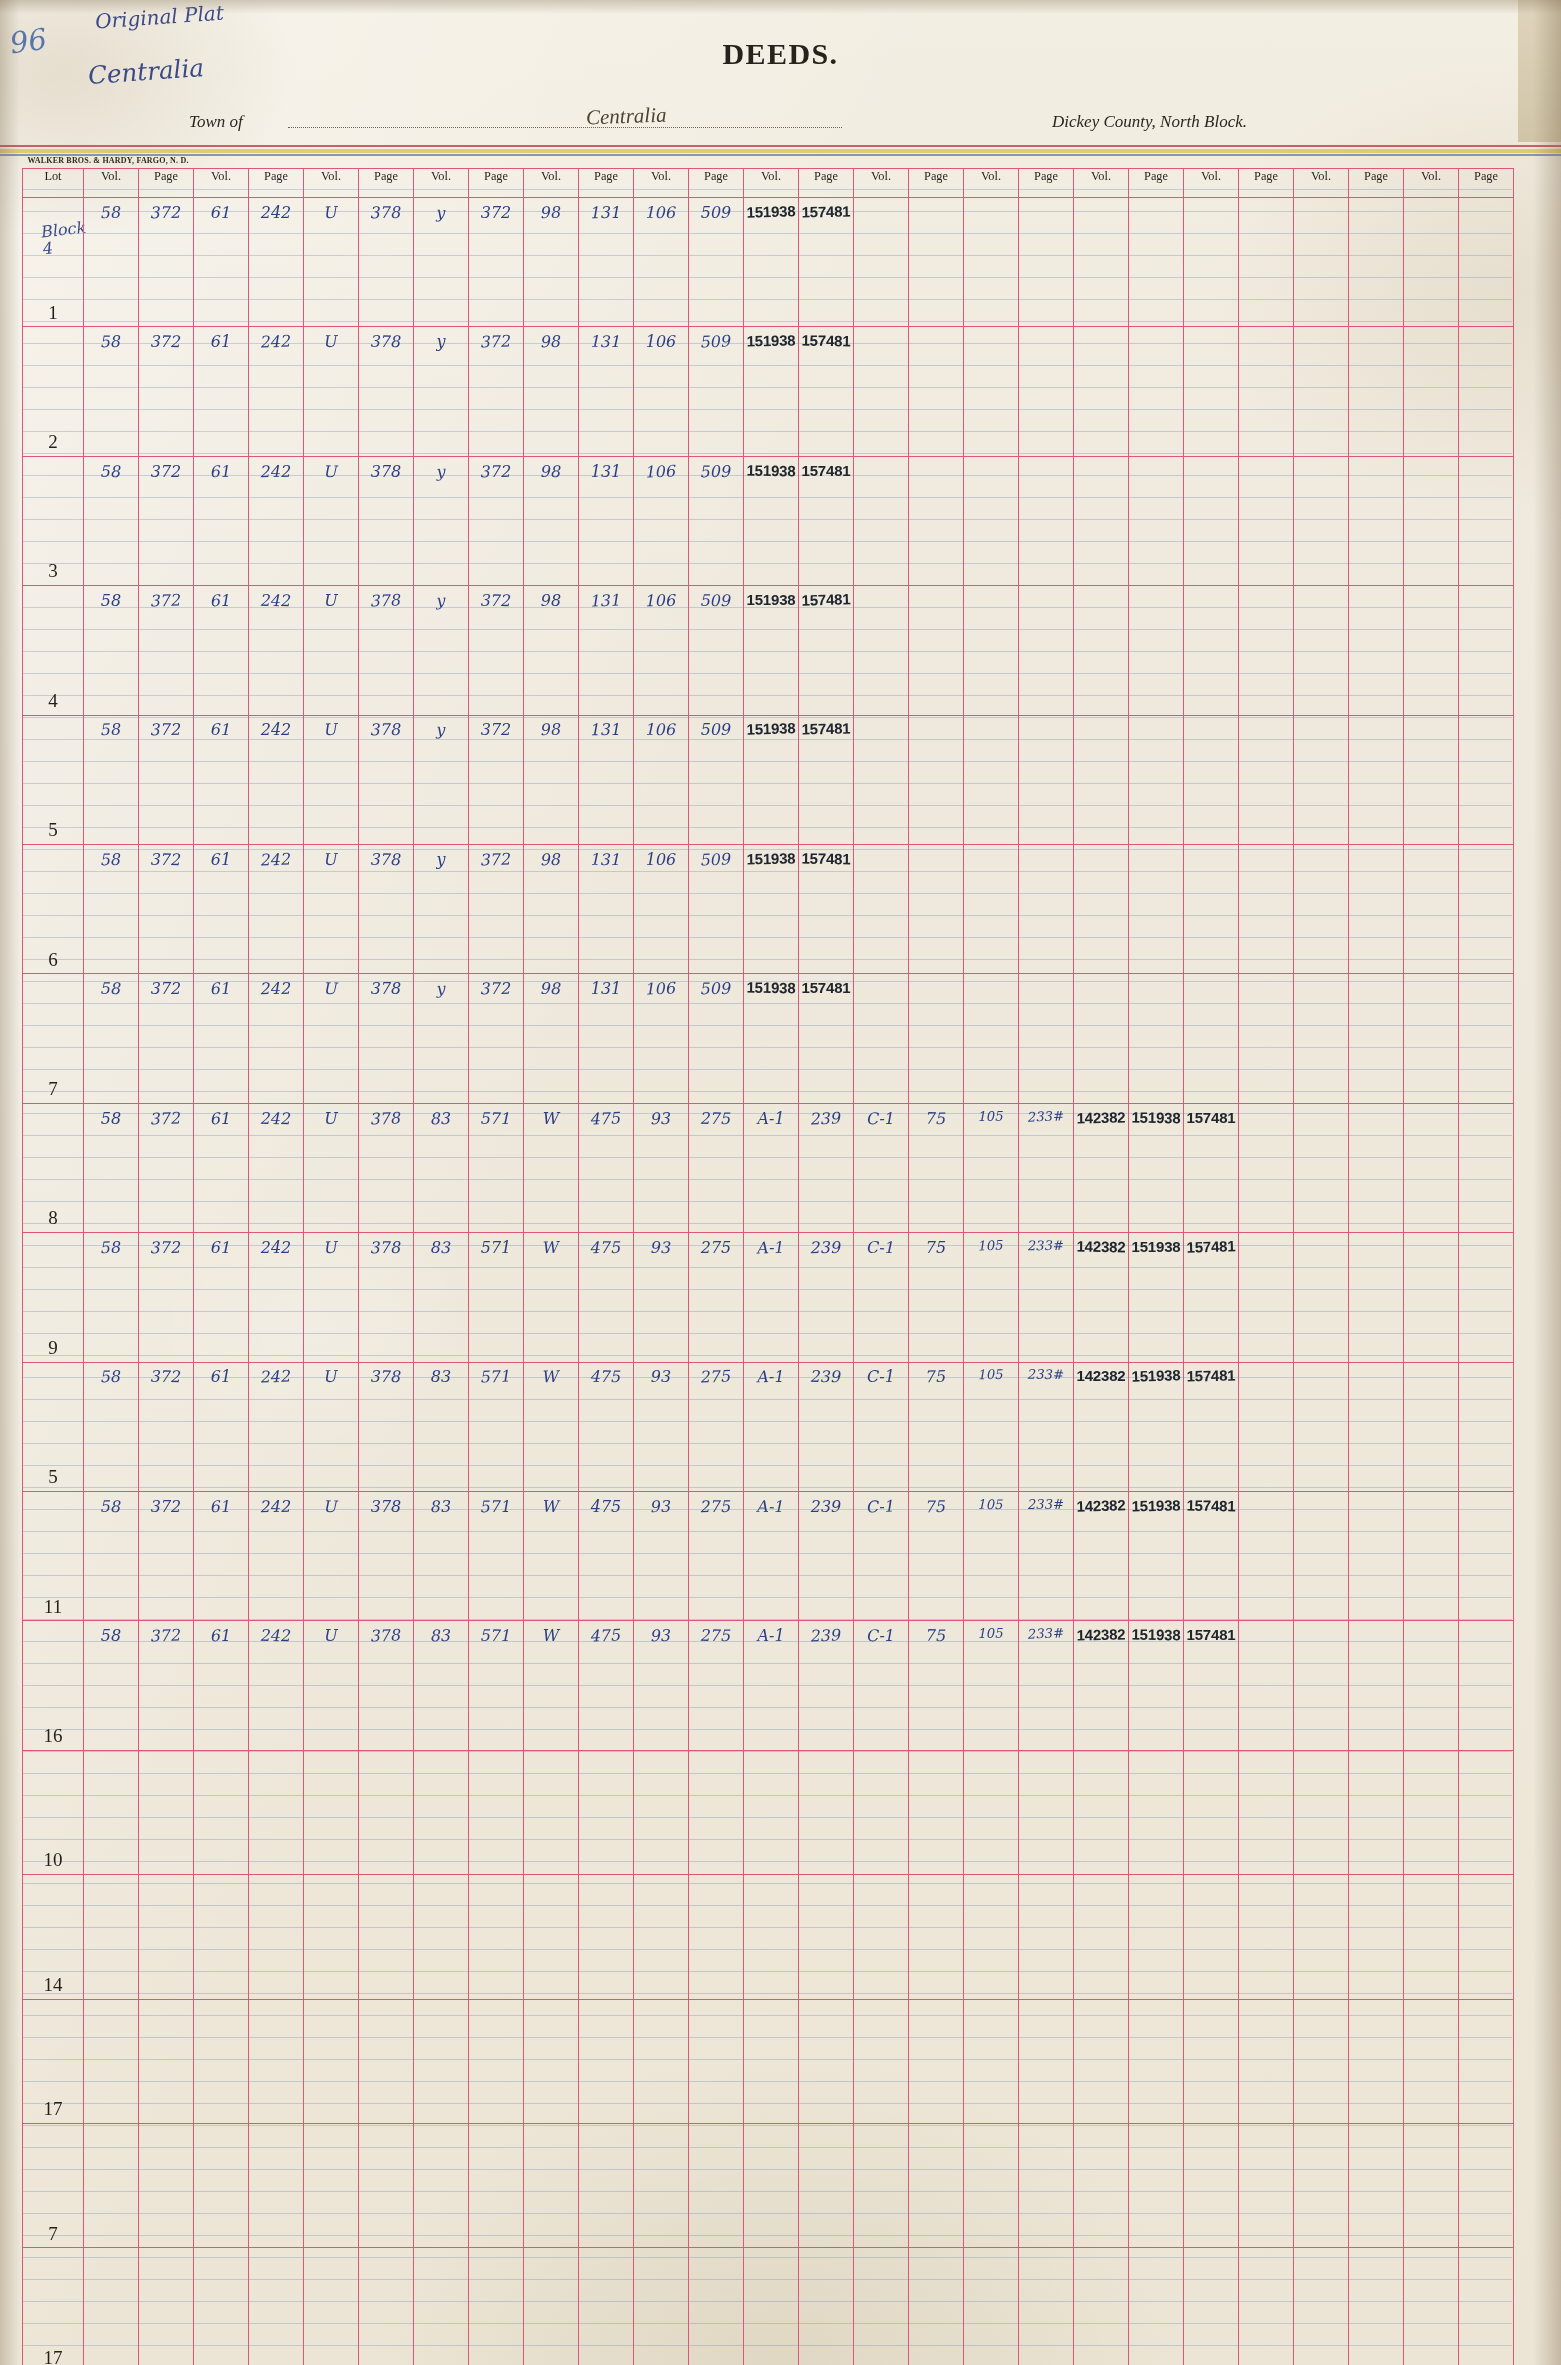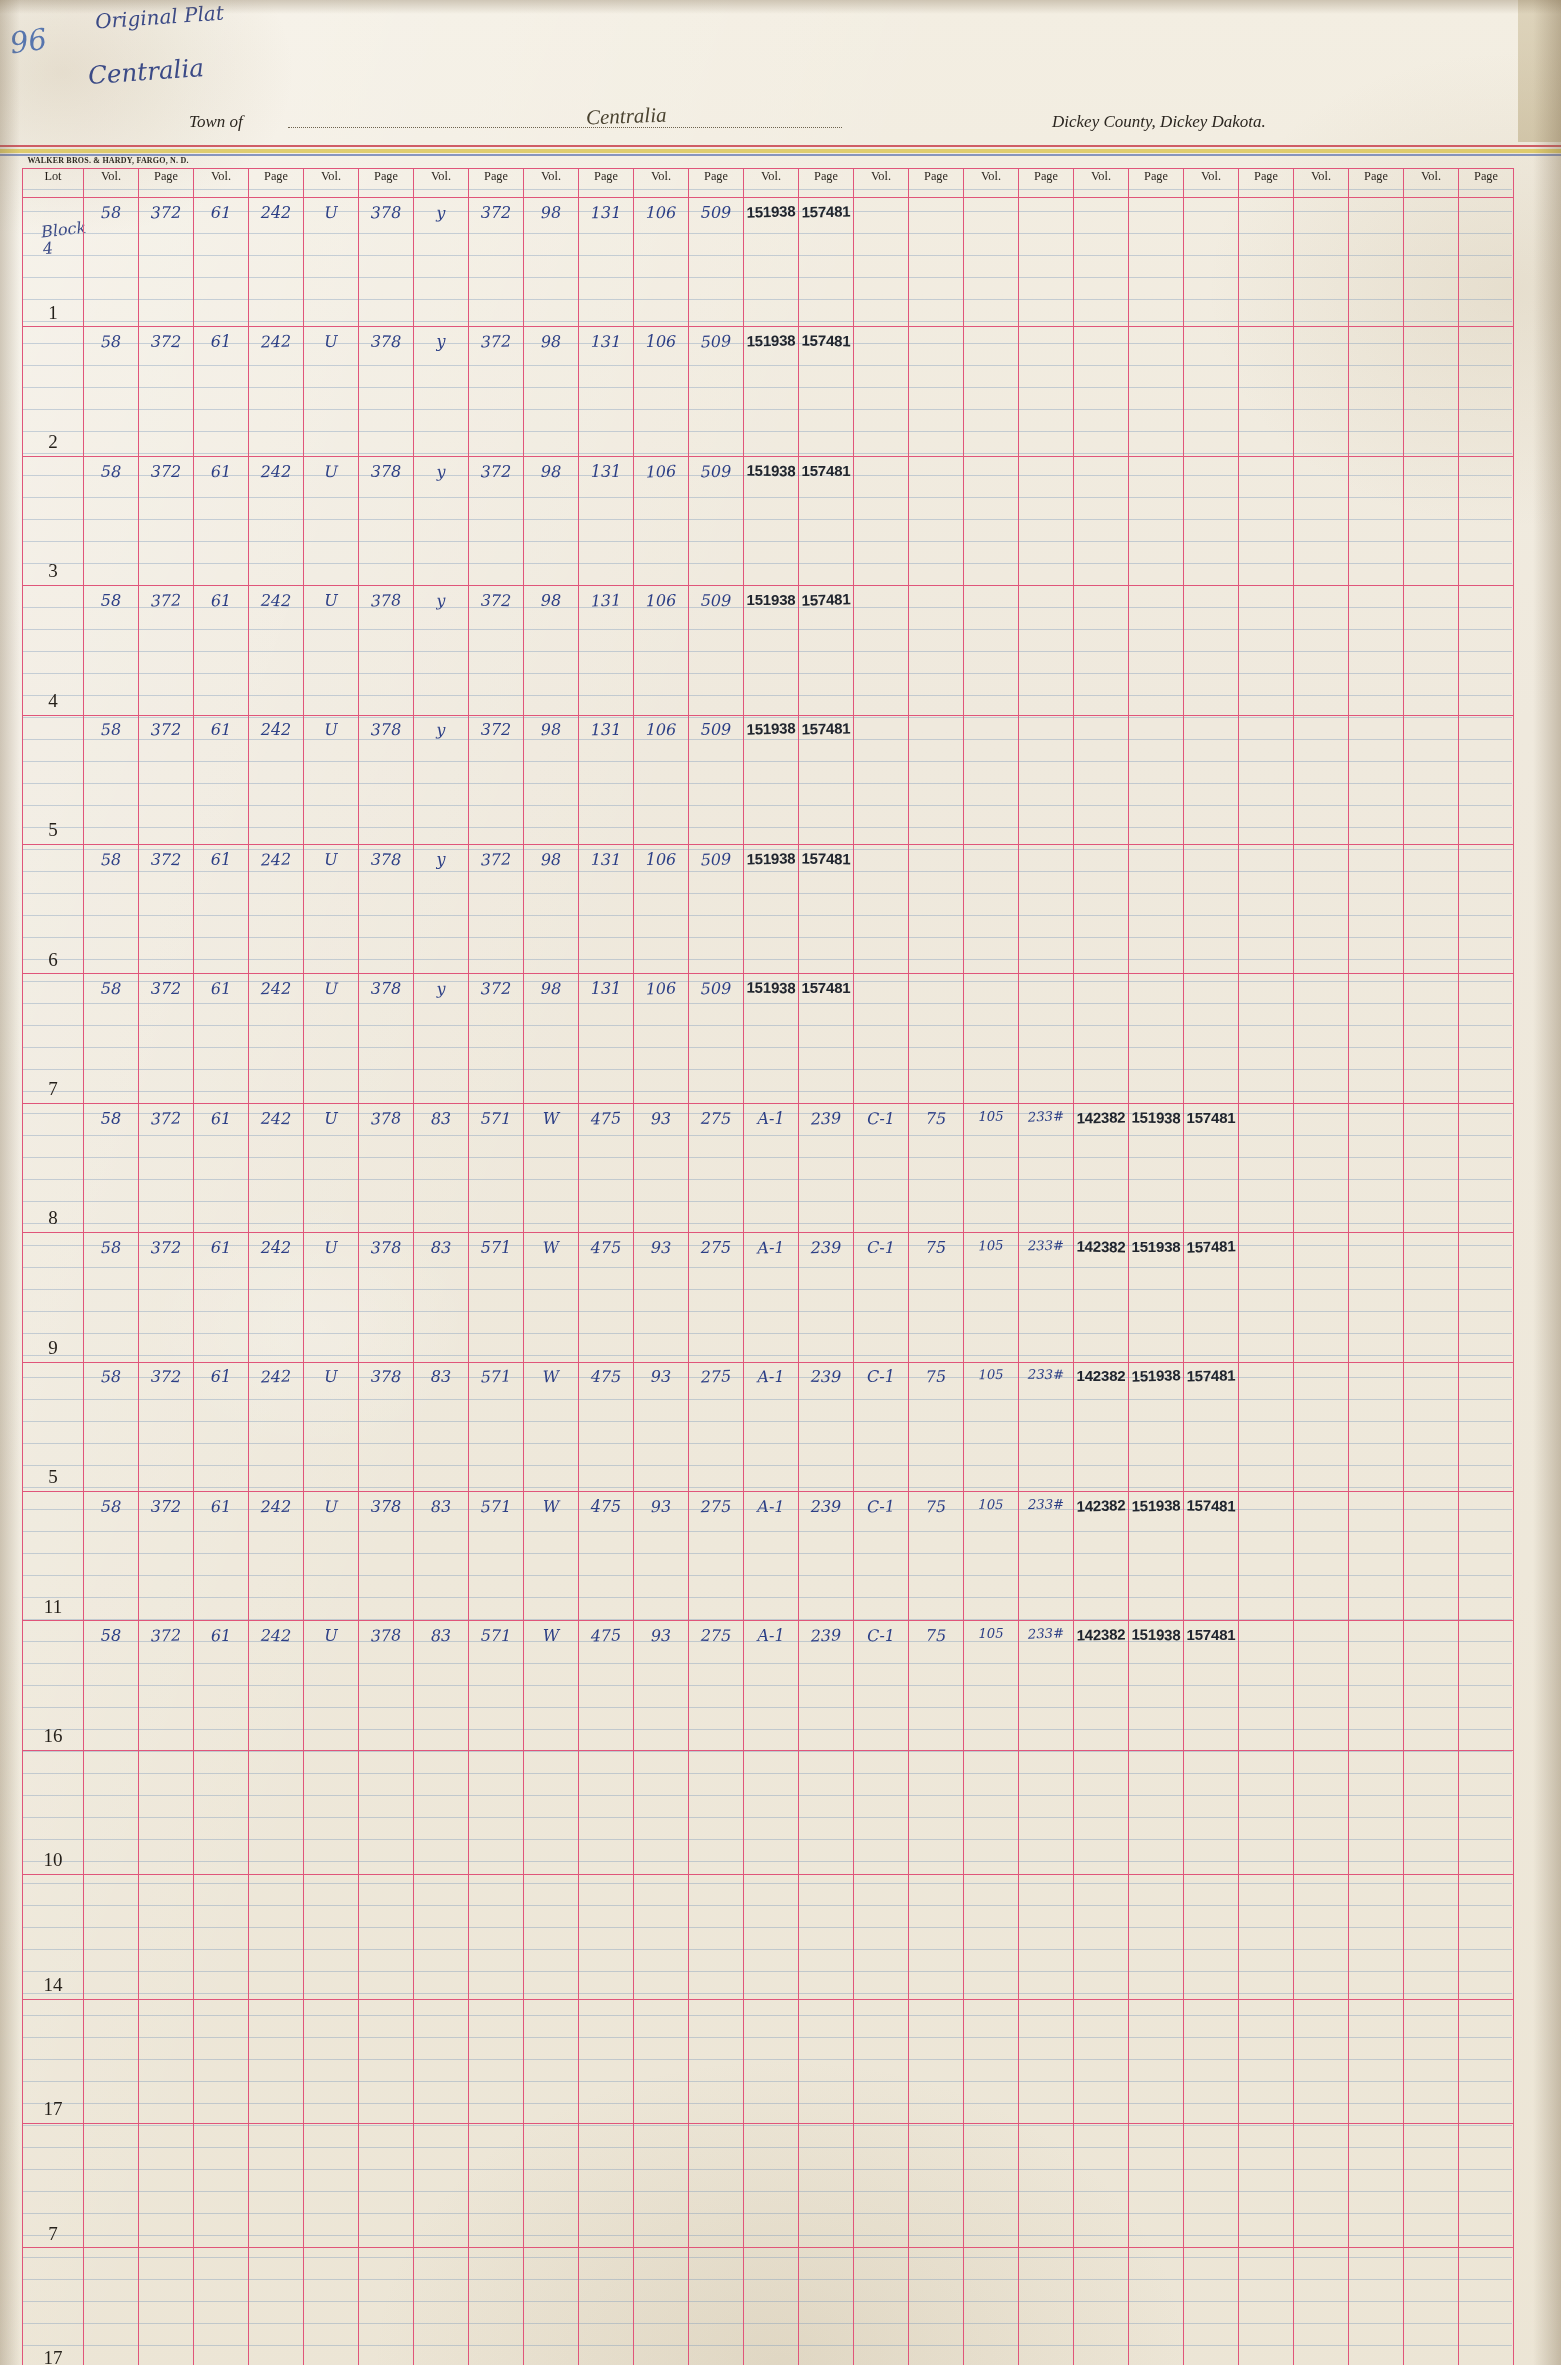--- a/index.html
+++ b/index.html
@@ -171,26 +171,27 @@
 <body>
 
 <div id="page">
 
   <div id="corner-tab"></div>
 
   <div id="annot-stamp" class="hand">96</div>
   <div id="annot-origplat" class="hand">Original Plat</div>
   <div id="annot-centralia" class="hand">Centralia</div>
 
+  <div id="title">DEEDS.</div>
 
   <div id="townline">
     <span id="town-of" class="lbl">Town of</span>
     <span id="dotlead1"></span>
     <span id="town-name">Centralia</span>
-    <span id="county">Dickey County, Dickey Dakota.</span>
+    <span id="county">Dickey County, North Block.</span>
   </div>
 
   <div id="rule-red"></div>
   <div id="rule-yellow"></div>
   <div id="rule-blue"></div>
 
   <div id="printer">WALKER BROS. &amp; HARDY, FARGO, N. D.</div>
 
   <div id="annot-block" class="hand">
     <div>Block</div>

